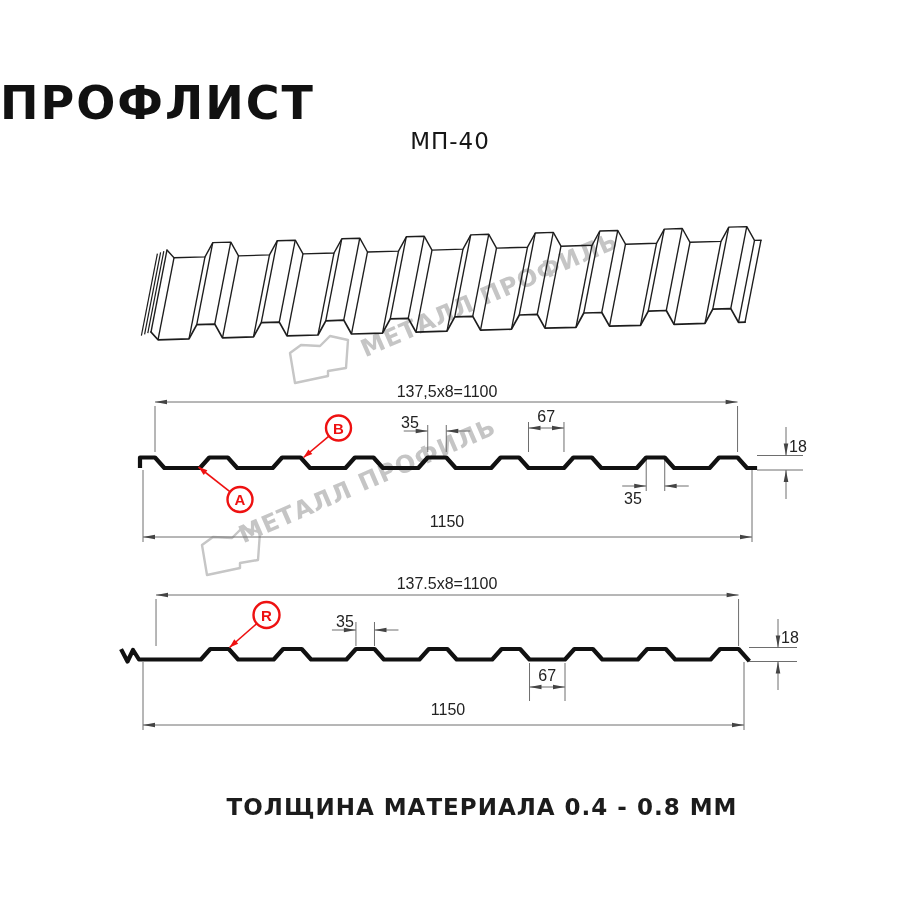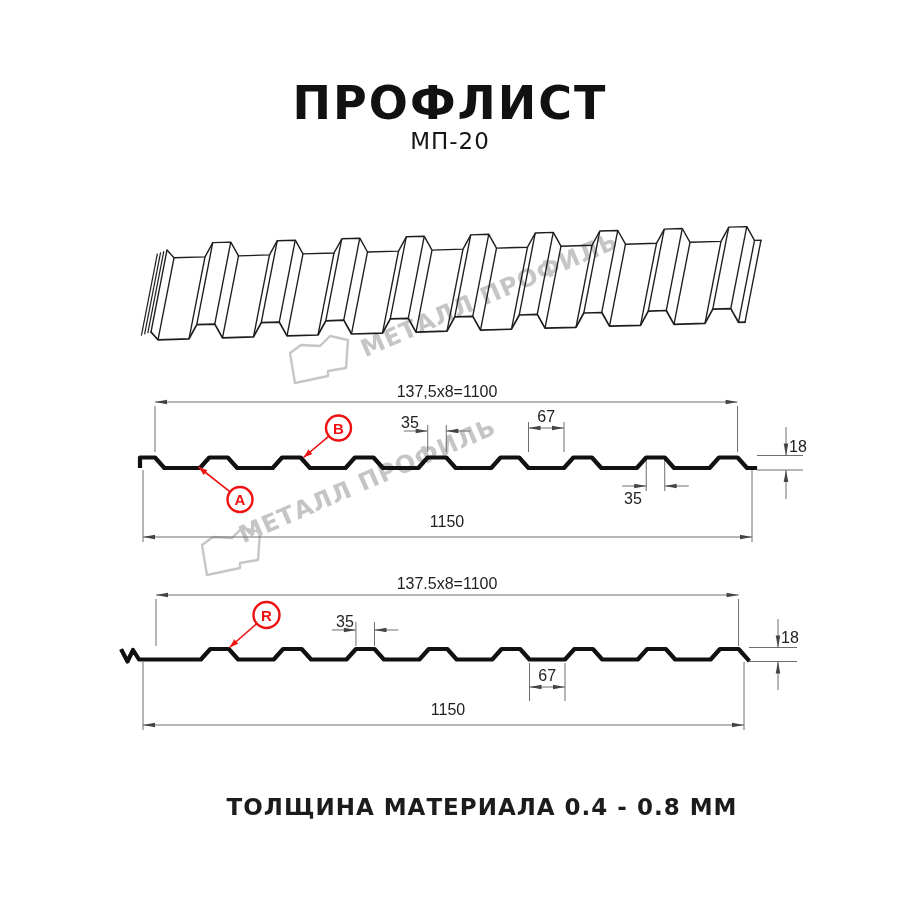--- a/index.html
+++ b/index.html
@@ -1,18 +1,18 @@
 <!DOCTYPE html>
 <html><head>
 <meta charset="utf-8">
 <style>
   html,body{margin:0;padding:0;background:#fff;}
   .canvas{position:relative;width:900px;height:900px;background:#fff;overflow:hidden;
           font-family:"DejaVu Sans","Liberation Sans",sans-serif;}
-  .title{position:absolute;left:0;top:76px;width:900px;text-align:center;
+  .title{position:absolute;left:0;top:76px;width:900px;text-align:left;
          font-size:46px;font-weight:bold;letter-spacing:2px;color:#111;z-index:3;}
   .subtitle{position:absolute;left:0;top:128px;width:900px;text-align:center;
          font-size:23px;font-weight:500;letter-spacing:1px;color:#161616;z-index:3;}
   .footer{position:absolute;left:0;top:794px;width:900px;text-align:center;
          font-size:23px;font-weight:600;letter-spacing:1px;color:#1c1c1c;z-index:3;margin-left:32px;}
   .wm{position:absolute;z-index:1;}
   .wm-logo{position:absolute;left:0;top:0;}
   .wm-text{position:absolute;white-space:nowrap;font-weight:bold;font-size:24px;
            letter-spacing:1px;color:#c5c5c5;height:30px;line-height:30px;
            transform-origin:0 100%;transform:rotate(-23.5deg);}
@@ -21,21 +21,21 @@
   .wm2{left:200px;top:526px;width:1px;height:1px;}
   .wm2 .wm-text{left:46px;top:-6px;}
   #draw{position:absolute;left:0;top:0;z-index:2;}
 </style>
 </head>
 <body>
 
 <div class="canvas">
 
   <div class="title">ПРОФЛИСТ</div>
-  <div class="subtitle">МП-20</div>
+  <div class="subtitle">МП-40</div>
 
   <div class="wm wm1">
     <svg class="wm-logo" width="64" height="52">
       <polygon points="2,19 13,11 32,12 42,2 60,6 58,34 40,37 40,42 7,49" fill="none" stroke="#c6c6c6" stroke-width="2.4" stroke-linejoin="round"></polygon>
     </svg>
     <div class="wm-text">МЕТАЛЛ ПРОФИЛЬ</div>
   </div>
 
   <div class="wm wm2">
     <svg class="wm-logo" width="64" height="52">

